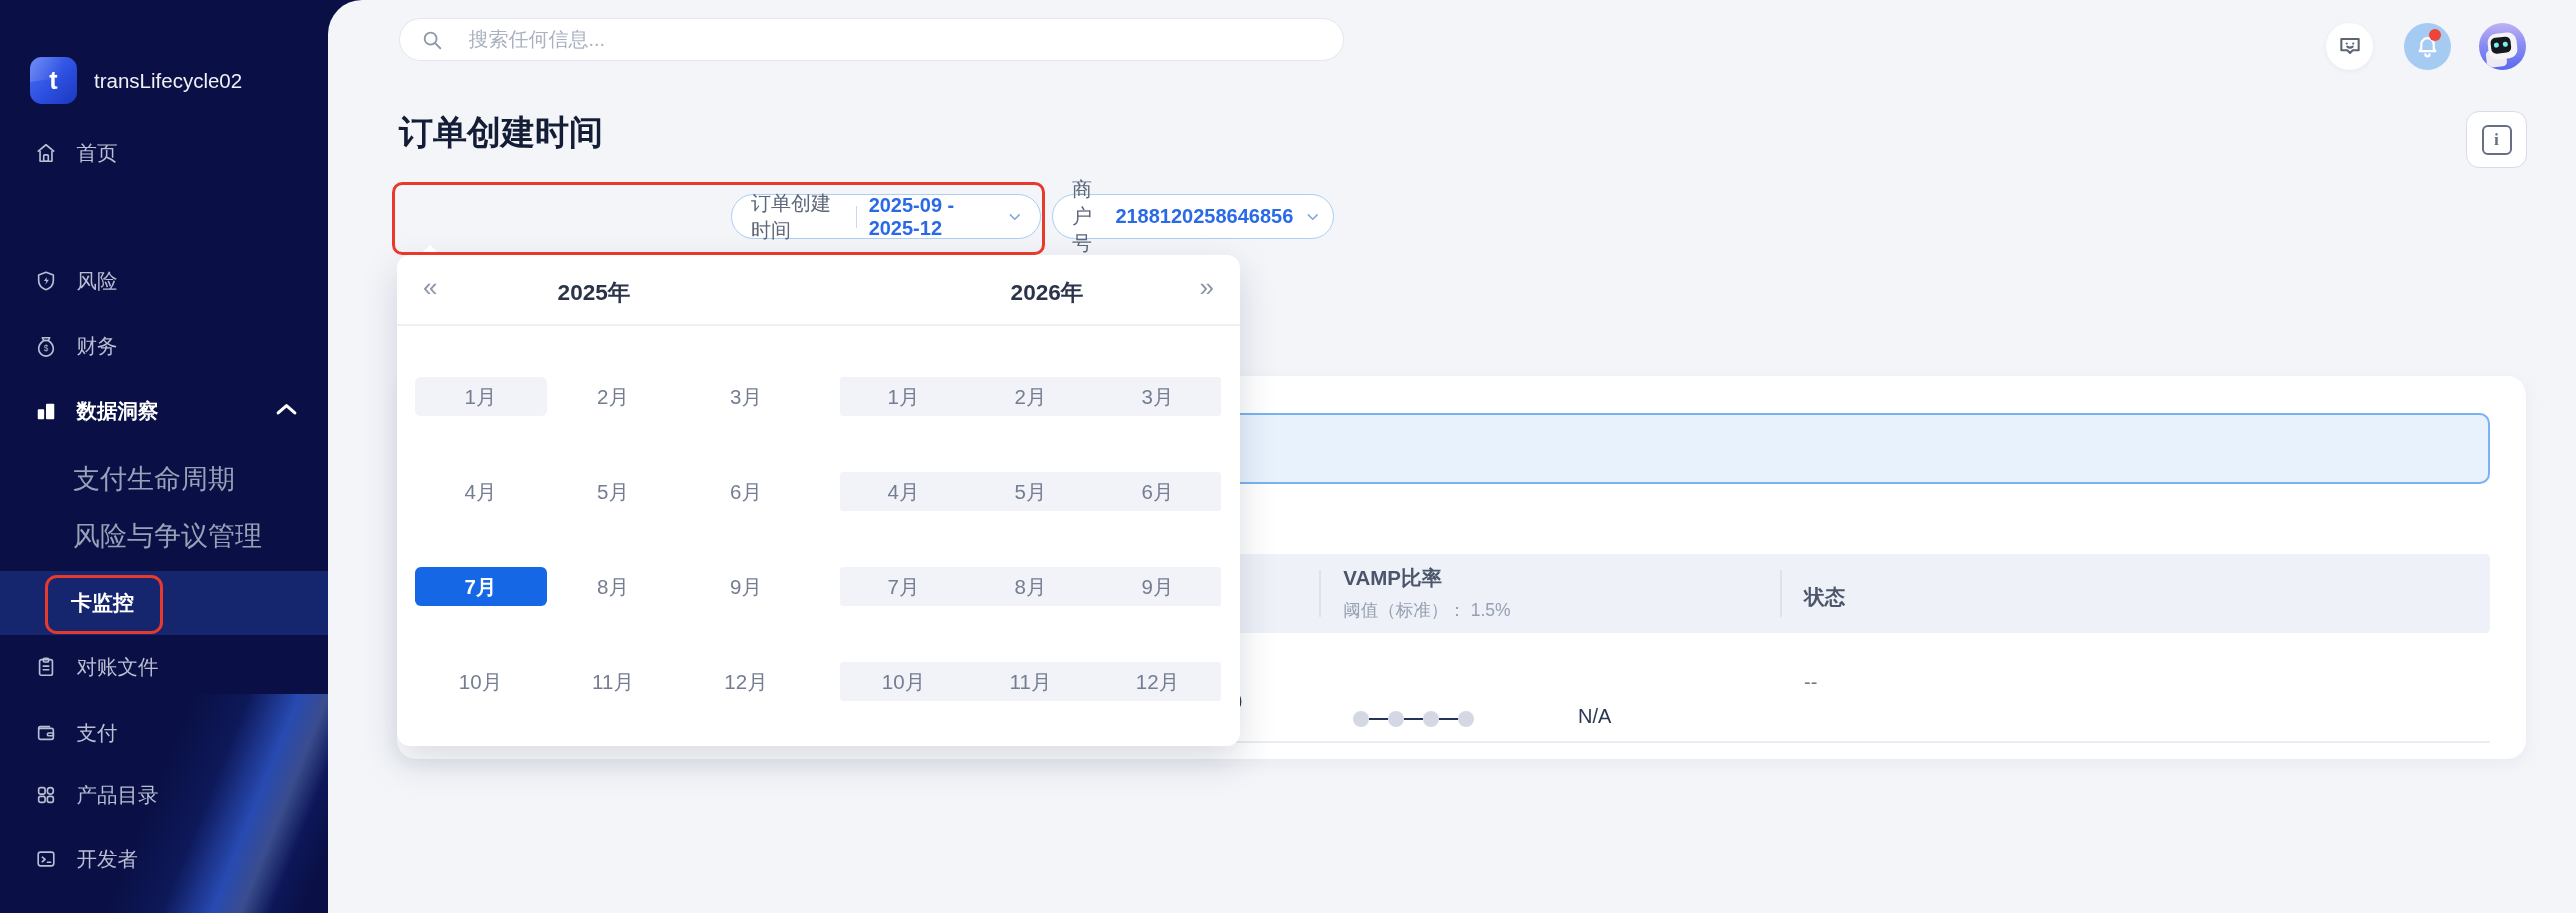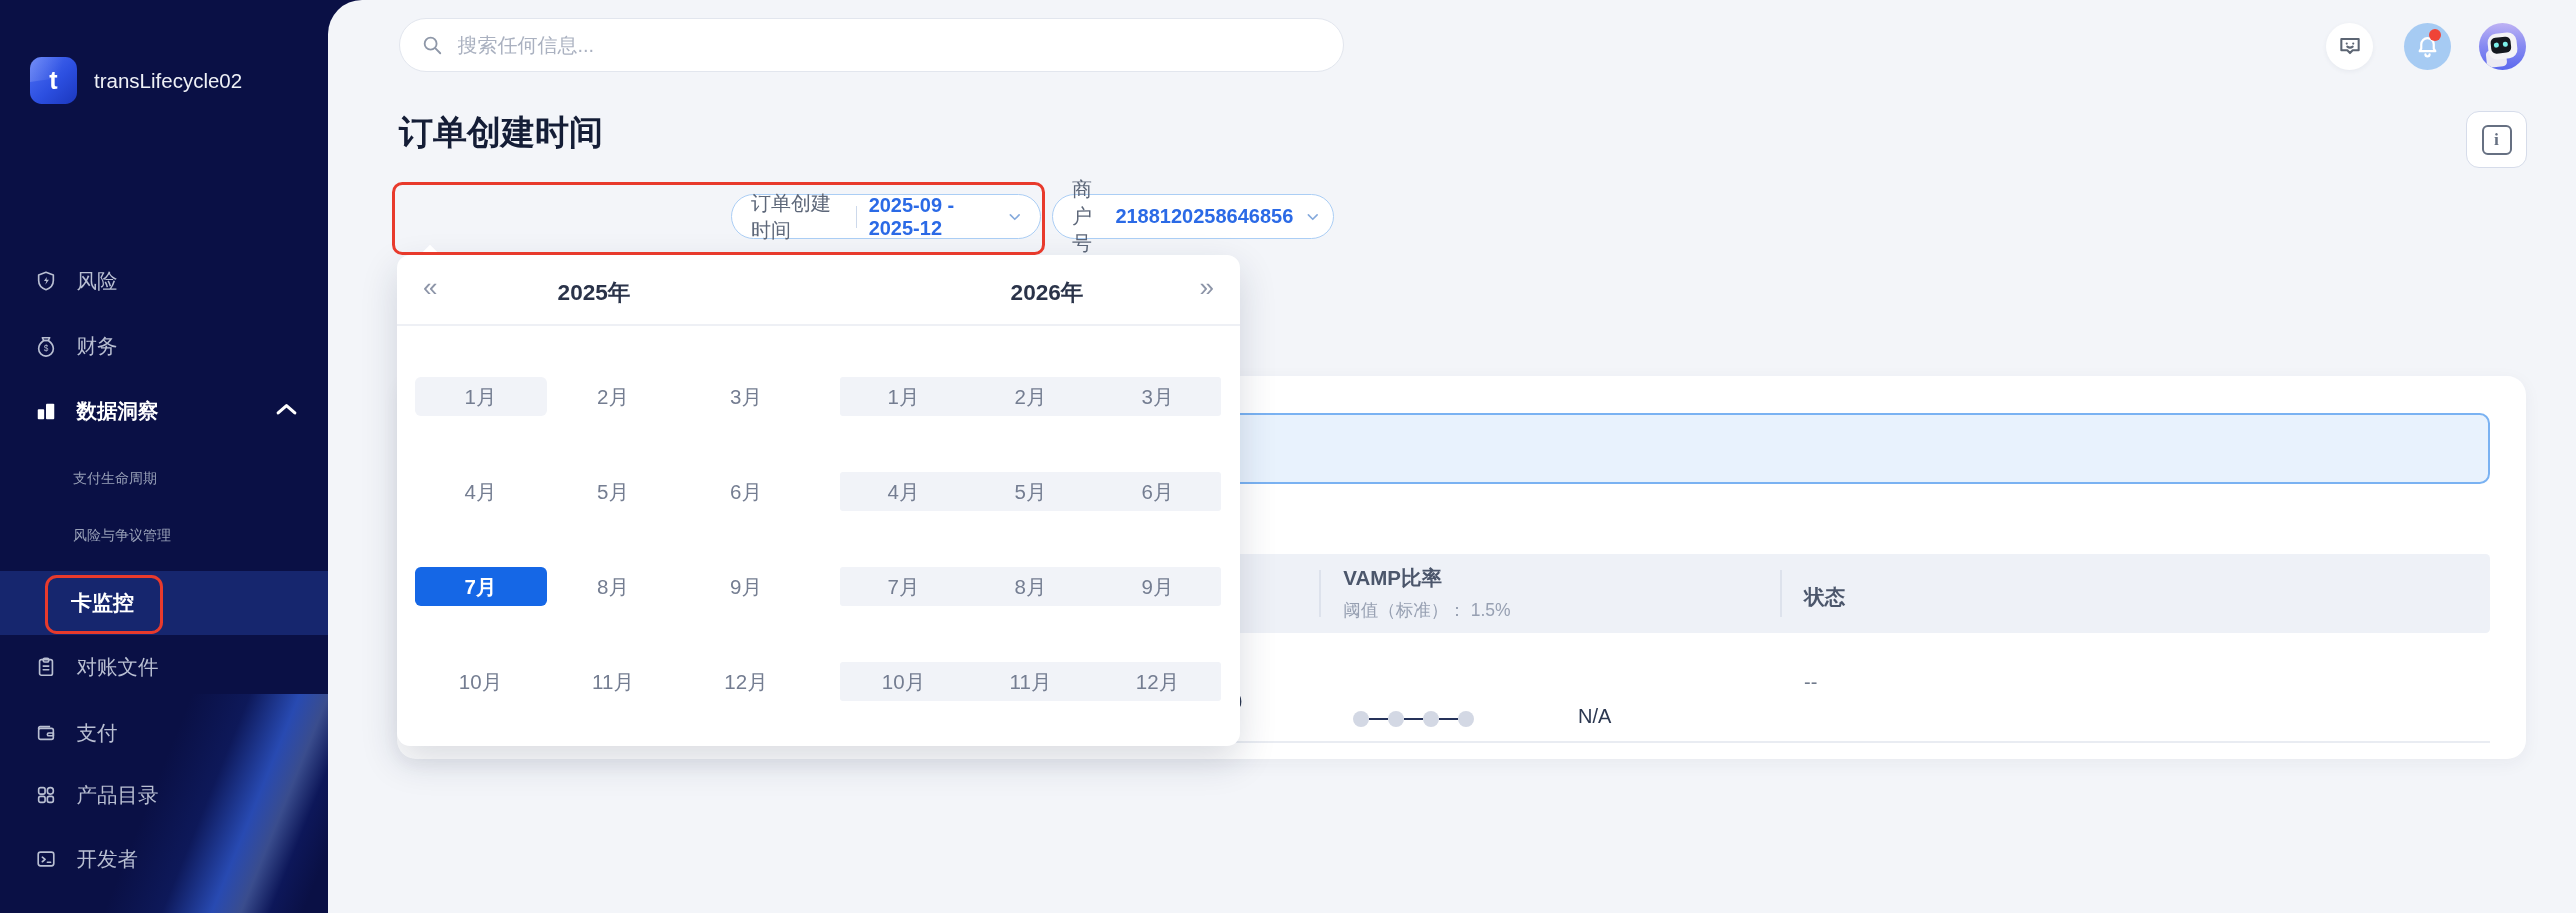--- a/index.html
+++ b/index.html
@@ -14,36 +14,36 @@
     background:linear-gradient(135deg,#4f71f6 0%,#2c4fe0 55%,#1b37bd 100%);
     display:flex;align-items:center;justify-content:center;color:#fff;font-size:25px;font-weight:600;overflow:hidden;}
   .logo::after{content:"";position:absolute;left:-20%;top:-45%;width:150%;height:90%;
     background:linear-gradient(115deg,rgba(255,255,255,.30),rgba(255,255,255,0) 60%);transform:rotate(-8deg);}
   .brand{position:absolute;left:94px;top:69px;font-size:20.5px;color:#eef0f6;font-weight:500;}
   .si-row{position:absolute;left:0;width:328px;height:44px;display:flex;align-items:center;gap:19px;
     padding-left:34px;box-sizing:border-box;color:#b9bfd2;font-size:20.5px;cursor:pointer;}
   .si-row .ic{width:23.4px;height:23.4px;flex:0 0 23.4px;display:flex;align-items:center;justify-content:center;}
   .si-row.section{color:#ffffff;font-weight:600;}
   .si-sub{position:absolute;left:0;width:328px;height:44px;display:flex;align-items:center;
-    padding-left:73px;box-sizing:border-box;color:#99a1b8;font-size:14px;cursor:pointer;}
+    padding-left:73px;box-sizing:border-box;color:#99a1b8;font-size:27px;cursor:pointer;}
   .active-band{position:absolute;left:0;top:571px;width:328px;height:64px;background:#16266e;
     display:flex;align-items:center;padding-left:71px;box-sizing:border-box;
     color:#ffffff;font-size:21px;font-weight:700;cursor:pointer;}
   .chev-up{position:absolute;right:29px;top:400px;}
   .ann{position:absolute;border:3.7px solid #e83a2c;border-radius:11.7px;z-index:30;pointer-events:none;}
   .ann.card-monitor-ann{left:45px;top:575px;width:112px;height:53px;}
 
   
   .content{position:absolute;left:328px;top:0;width:2248px;height:913px;background:#f3f5f9;
     border-top-left-radius:34px;}
 
   
-  .search{position:absolute;left:71px;top:18px;width:945px;height:54px;border-radius:27px;
+  .search{position:absolute;left:71px;top:18px;width:945px;height:43px;border-radius:27px;
     background:#fff;border:1.5px solid #e2e6ee;box-sizing:border-box;display:flex;align-items:center;
-    padding:0 20.5px;gap:13px;}
+    padding:0 20.5px;gap:24px;}
   .search input{border:0;outline:none;background:transparent;font-size:20px;color:#39425a;flex:1;
     font-family:inherit;}
   .search input::placeholder{color:#aab1c0;}
   .roundbtn{position:absolute;top:22.6px;width:47px;height:47px;border-radius:50%;cursor:pointer;
     display:flex;align-items:center;justify-content:center;}
   .btn-chat{left:1998px;background:#fff;box-shadow:0 1.5px 5.8px rgba(40,50,90,.06);}
   .btn-bell{left:2076px;background:#a6cbf3;}
   .badge{position:absolute;left:2101px;top:29px;width:12.4px;height:12.4px;border-radius:50%;background:#ef4437;}
   .btn-robot{left:2151px;background:linear-gradient(180deg,#beb2f4 0%,#8a8df2 45%,#5b68ee 100%);overflow:hidden;}
   .robot-head{position:relative;width:29px;height:26px;background:#f4f3f6;border-radius:8.8px;transform:rotate(-6deg);
@@ -104,20 +104,30 @@
 </head>
 <body>
 <div class="screen">
 
   <div class="sidebar">
     <div class="logo">
         <span>t</span>
       </div>
     <div class="brand">transLifecycle02</div>
 
+    <div class="si-row" style="top:131px">
+      <span class="ic">
+        <svg width="22" height="22" viewBox="0 0 24 24" fill="none" stroke="#b9bfd2" stroke-width="1.8" stroke-linejoin="round">
+            <path d="M3 10.5 12 3l9 7.5"></path>
+            <path d="M5.5 9.5V21h13V9.5"></path>
+            <rect x="9.5" y="14" width="5" height="7" rx="1"></rect>
+          </svg>
+      </span>
+      <span>首页</span>
+    </div>
 
 
     <div class="si-row" style="top:259px">
       <span class="ic">
         <svg width="22" height="22" viewBox="0 0 24 24" fill="none" stroke="#b9bfd2" stroke-width="1.8" stroke-linejoin="round">
             <path d="M12 2.5 20 5.5v6c0 5-3.4 8.4-8 10-4.6-1.6-8-5-8-10v-6z"></path>
             <path d="M12.8 7.5 9.8 12h2.6l-1.2 4 4-5.4h-2.6z" fill="#b9bfd2" stroke="none"></path>
           </svg>
       </span>
       <span>风险</span>

